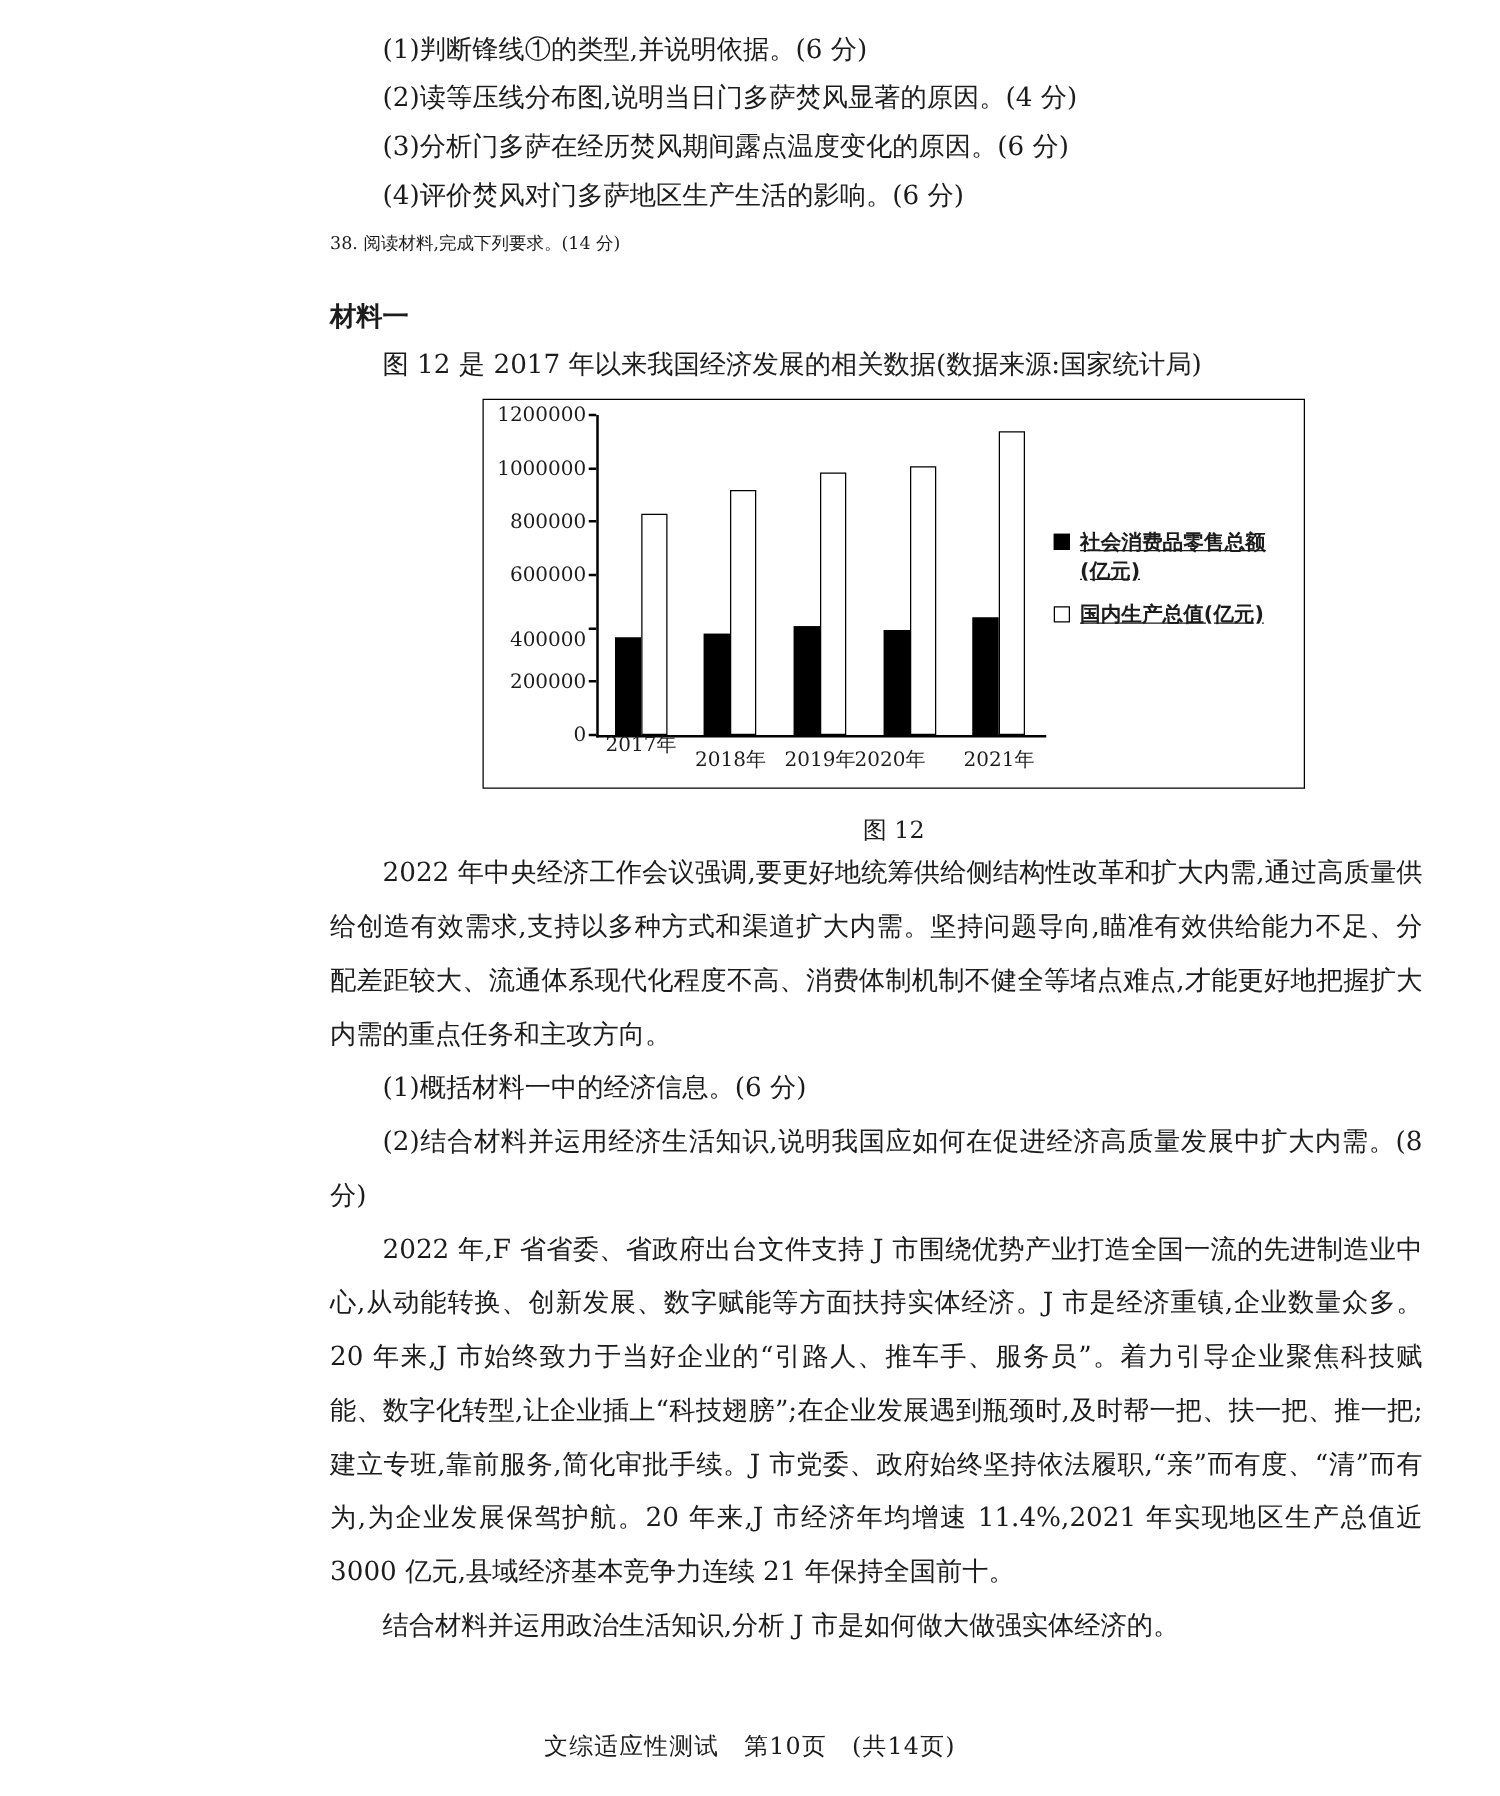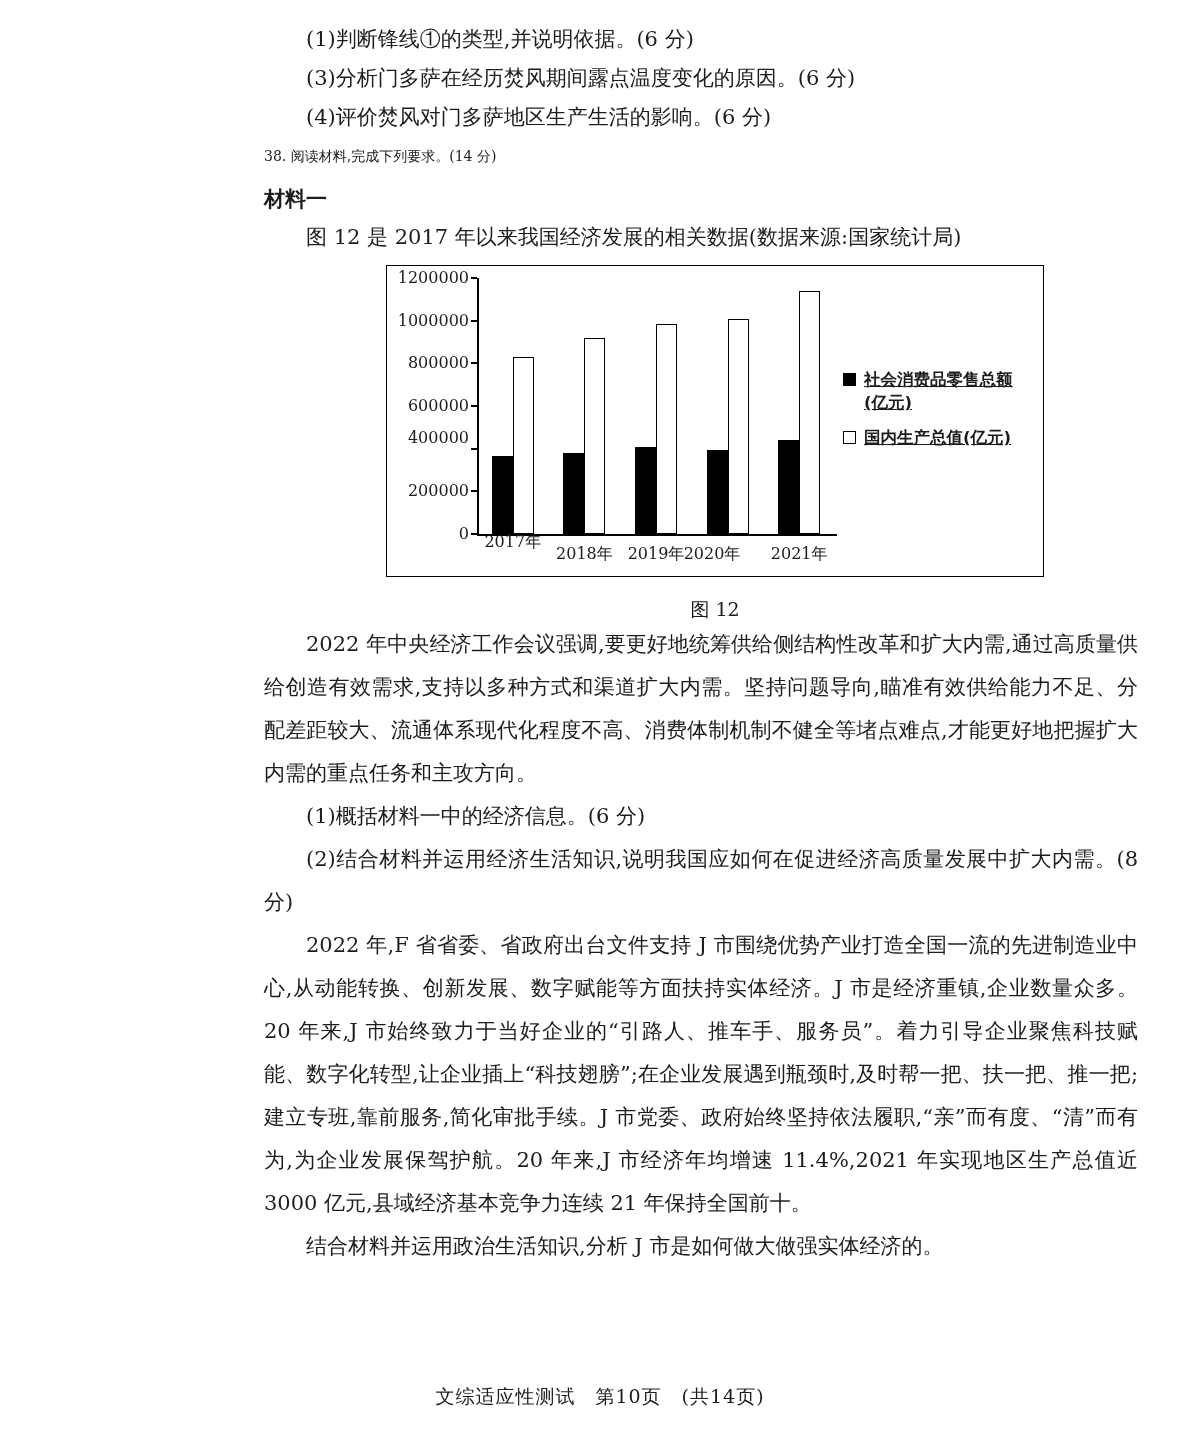--- a/index.html
+++ b/index.html
@@ -6,21 +6,21 @@
   body {
     width:1200px; height:1437px; background:#ffffff; position:relative;
     font-family:"DejaVu Serif","Liberation Serif",serif; color:#1c1c1c;
     overflow:hidden;
   }
   .content { position:absolute; left:264px; top:20px; width:874px; }
   .qline  { font-size:21px; line-height:39px; text-indent:2em; }
   .stem   { font-size:14px; line-height:39px; }
   .material-label {
     font-family:"DejaVu Sans","Liberation Sans",sans-serif;
-    font-weight:bold; font-size:21px; line-height:38px; margin-top:4px;
+    font-weight:bold; font-size:21px; line-height:38px; margin-top:19px;
   }
   .para { font-size:21px; line-height:43px; text-indent:2em; text-align:justify; }
 
   
   .chart-figure { width:658px; margin:8px 0 0 122px; }
   .chart-box {
     position:relative; width:658px; height:312px; box-sizing:border-box;
     border:1.5px solid #000; background:#fff;
     font-family:"DejaVu Serif","Liberation Serif",serif;
   }
@@ -43,20 +43,21 @@
     font-size:19px; letter-spacing:1px;
   }
 </style>
 </head>
 <body>
 
 <div class="page">
   <div class="content">
 
     <div class="qline">(1)判断锋线①的类型,并说明依据。(6 分)</div>
+    <div class="qline">(2)读等压线分布图,说明当日门多萨焚风显著的原因。(4 分)</div>
     <div class="qline">(3)分析门多萨在经历焚风期间露点温度变化的原因。(6 分)</div>
     <div class="qline">(4)评价焚风对门多萨地区生产生活的影响。(6 分)</div>
 
     <div class="stem">38. 阅读材料,完成下列要求。(14 分)</div>
     <div class="material-label">材料一</div>
     <div class="qline">图 12 是 2017 年以来我国经济发展的相关数据(数据来源:国家统计局)</div>
 
     <figure class="chart-figure" style="margin-left:122px; margin-right:0;">
       <div class="chart-box">
         <div class="plot"></div>
@@ -72,21 +73,21 @@
               <span class="legend-marker" style="background: rgb(255, 255, 255);"></span>
               <span>
                 <div>国内生产总值(亿元)</div>
               </span>
             </div>
           </div>
       <div class="ytick-label" style="top: 258px;">0</div>
           <div class="ytick-mark" style="top: 267px;"></div>
           <div class="ytick-label" style="top: 215.333px;">200000</div>
           <div class="ytick-mark" style="top: 224.333px;"></div>
-          <div class="ytick-label" style="top: 162px;">400000</div>
+          <div class="ytick-label" style="top: 182px;">400000</div>
           <div class="ytick-mark" style="top: 181.667px;"></div>
           <div class="ytick-label" style="top: 130px;">600000</div>
           <div class="ytick-mark" style="top: 139px;"></div>
           <div class="ytick-label" style="top: 87.3333px;">800000</div>
           <div class="ytick-mark" style="top: 96.3333px;"></div>
           <div class="ytick-label" style="top: 44.6667px;">1000000</div>
           <div class="ytick-mark" style="top: 53.6667px;"></div>
           <div class="ytick-label" style="top: 2px;">1200000</div>
           <div class="ytick-mark" style="top: 11px;"></div>
           <div class="bar" style="left: 104.8px; top: 189.92px; width: 21px; height: 78.08px; background: rgb(0, 0, 0);"></div>

